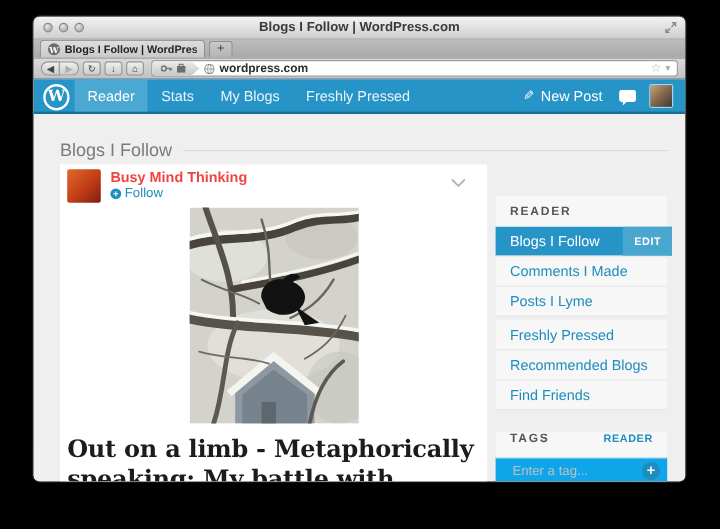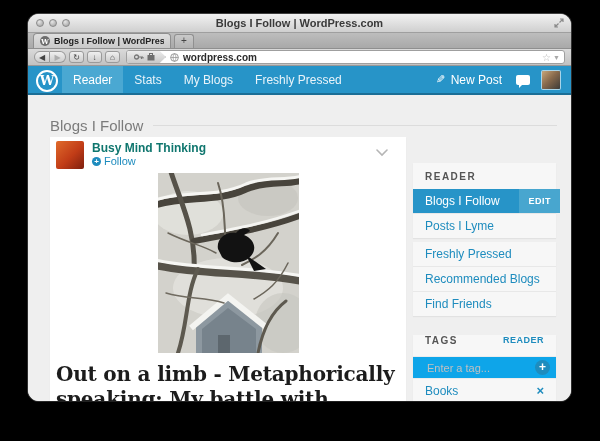--- a/index.html
+++ b/index.html
@@ -1,18 +1,18 @@
 <!DOCTYPE html>
 <html style="--header-blue: #2794c8; --header-blue-dark: #1b6e96; --nav-active-blue: #4aa8d2; --link-blue: #1e8cbe; --sidebar-active-blue: #2794c8; --edit-badge-blue: #48a6cf; --page-bg: #efefef; --card-bg: #ffffff; --sidebar-row-bg: #f7f7f7;"><head>
 <meta charset="utf-8">
 <style>
   html,body{margin:0;padding:0;background:#000;width:600px;height:441px;overflow:hidden;
     font-family:"Liberation Sans", sans-serif;}
   .stage{position:relative;width:600px;height:441px;background:#000;}
-  .window{position:absolute;left:28px;top:14px;width:543px;height:387px;border-radius:11px;
+  .window{position:absolute;left:28px;top:14px;width:543px;height:387px;border-radius:5px;
     overflow:hidden;background:#efefef;box-shadow:0 12px 34px rgba(0,0,0,.75), 0 0 0 1px #4a4a4a;}
   
   .titlebar{height:18px;background:linear-gradient(#f2f2f2,#cfcfcf);border-bottom:1px solid #9f9f9f;
     position:relative;display:flex;align-items:center;}
   .lights{position:absolute;left:8px;top:5px;display:flex;gap:5px;}
   .light{width:8px;height:8px;border-radius:50%;background:radial-gradient(circle at 35% 30%,#e6e6e6,#9c9c9c);
     border:1px solid #8a8a8a;box-sizing:border-box;}
   .win-title{flex:1;text-align:center;font-size:11px;font-weight:bold;color:#3a3a3a;}
   .resize-ic{position:absolute;right:7px;top:4px;width:10px;height:10px;opacity:.7;}
   
@@ -70,21 +70,21 @@
   .page-title-row{margin-top:8px;height:20px;display:flex;align-items:center;}
   .page-title{font-size:15px;color:#7b7b7b;}
   .title-line{flex:1;height:1px;background:#dcdcdc;margin-left:10px;}
   .columns{display:flex;gap:7px;align-items:flex-start;}
   .main-col{width:356px;flex:0 0 auto;}
   .card{margin-top:2px;background:var(--card-bg,#fff);box-shadow:0 1px 1px rgba(0,0,0,.06);}
   .byline{height:36px;display:flex;align-items:center;padding:0 6px;box-sizing:border-box;position:relative;}
   .post-avatar{width:28px;height:28px;border-radius:2px;flex:0 0 auto;
     background:linear-gradient(135deg,#e06a2b 0%,#c13c17 55%,#7e1f0e 100%);}
   .byline-text{margin-left:8px;line-height:13px;}
-  .author{font-size:12px;font-weight:bold;color:#0f766e;}
+  .author{font-size:12px;font-weight:bold;color:#ef4444;}
   .follow{font-size:11px;color:var(--link-blue,#1e8cbe);display:flex;align-items:center;gap:3px;}
   .plus-ic{width:9px;height:9px;border-radius:50%;background:var(--link-blue,#1e8cbe);color:#fff;font-size:8px;
     line-height:9px;text-align:center;font-weight:bold;}
   .chev{position:absolute;right:18px;top:12px;width:12px;height:8px;}
   .post-image{display:block;margin:0 auto;}
   .headline{font-family:"DejaVu Serif", serif;font-weight:bold;font-size:20px;line-height:25px;
     color:#1c1c1c;padding:9px 6px 0 6px;letter-spacing:-0.2px;}
   
   .sidebar{width:143px;flex:0 0 auto;margin-top:0;}
   .sb-box{background:var(--sidebar-row-bg,#f7f7f7);box-shadow:0 1px 1px rgba(0,0,0,.05);}
@@ -261,20 +261,21 @@
           </div>
 
           <div class="sidebar">
             <div style="height:28px"></div>
             <div class="sb-box">
               <div class="sb-head">READER</div>
               <div class="sb-active">
                 <span class="lbl">Blogs I Follow</span>
                 <span class="edit-chip">EDIT</span>
               </div>
+              <div class="sb-row">Comments I Made</div>
               <div class="sb-row">Posts I Lyme</div>
             </div>
             <div class="sb-gap"></div>
             <div class="sb-box">
               <div class="sb-row" style="border-top:none">Freshly Pressed</div>
               <div class="sb-row">Recommended Blogs</div>
               <div class="sb-row">Find Friends</div>
             </div>
             <div class="sb-margin"></div>
             <div class="sb-box">

